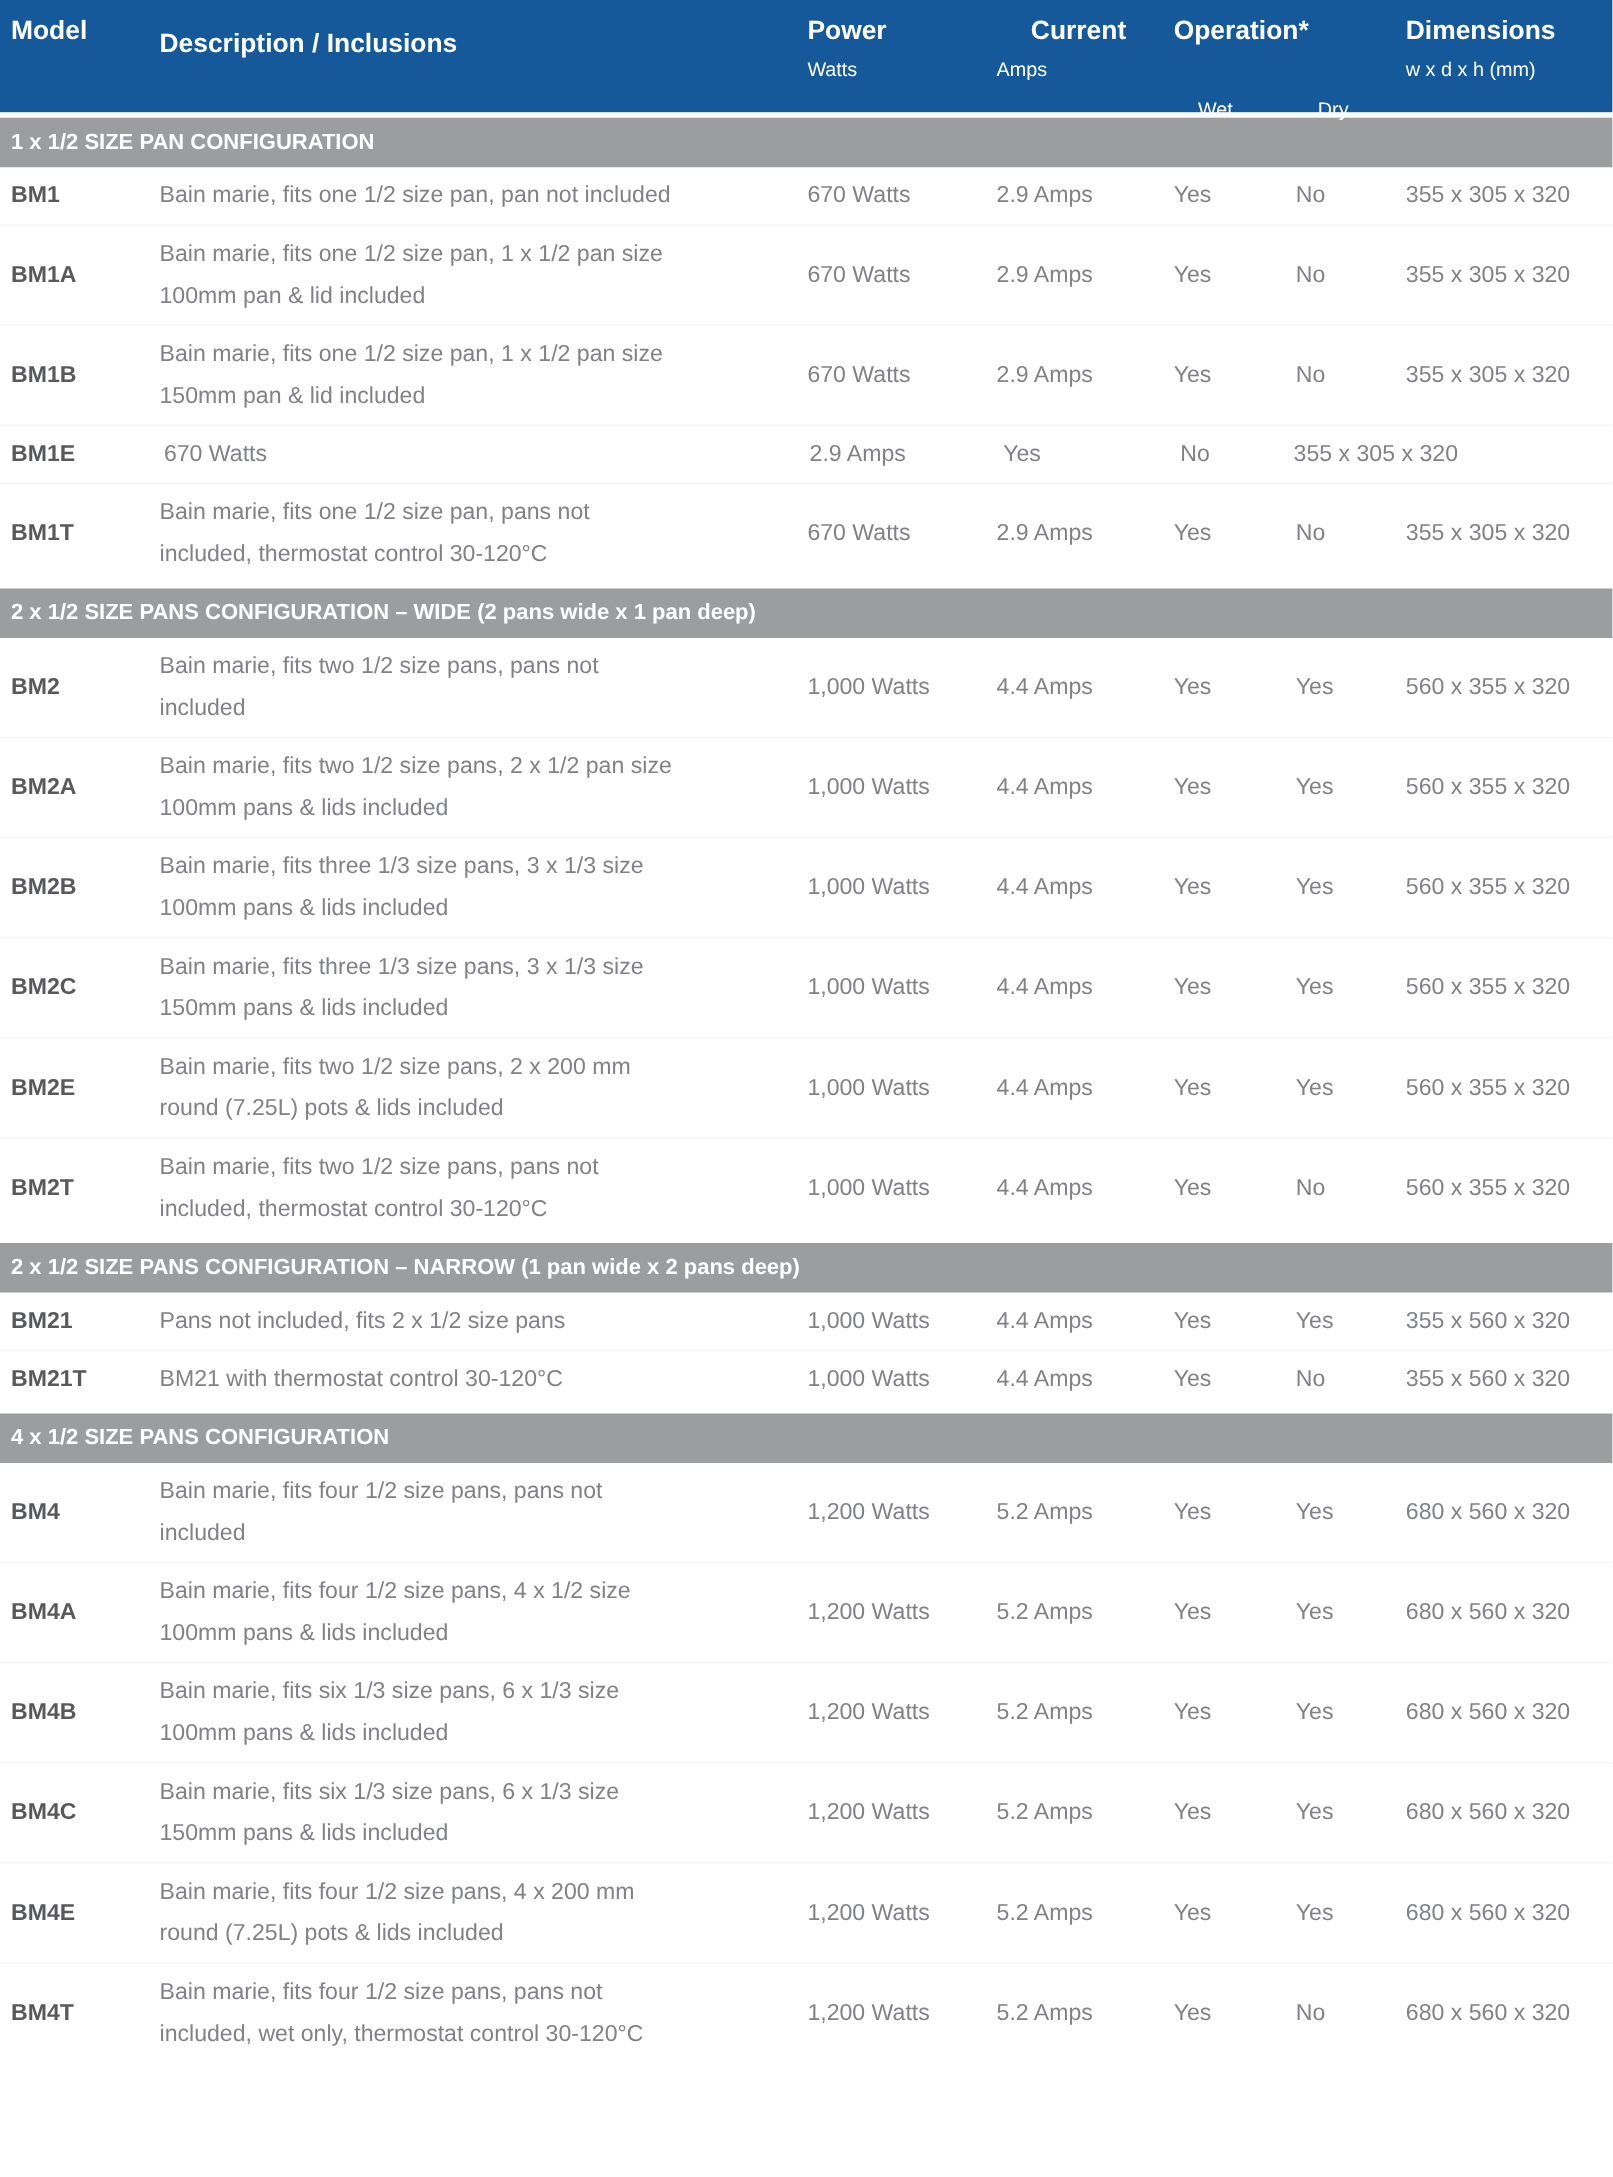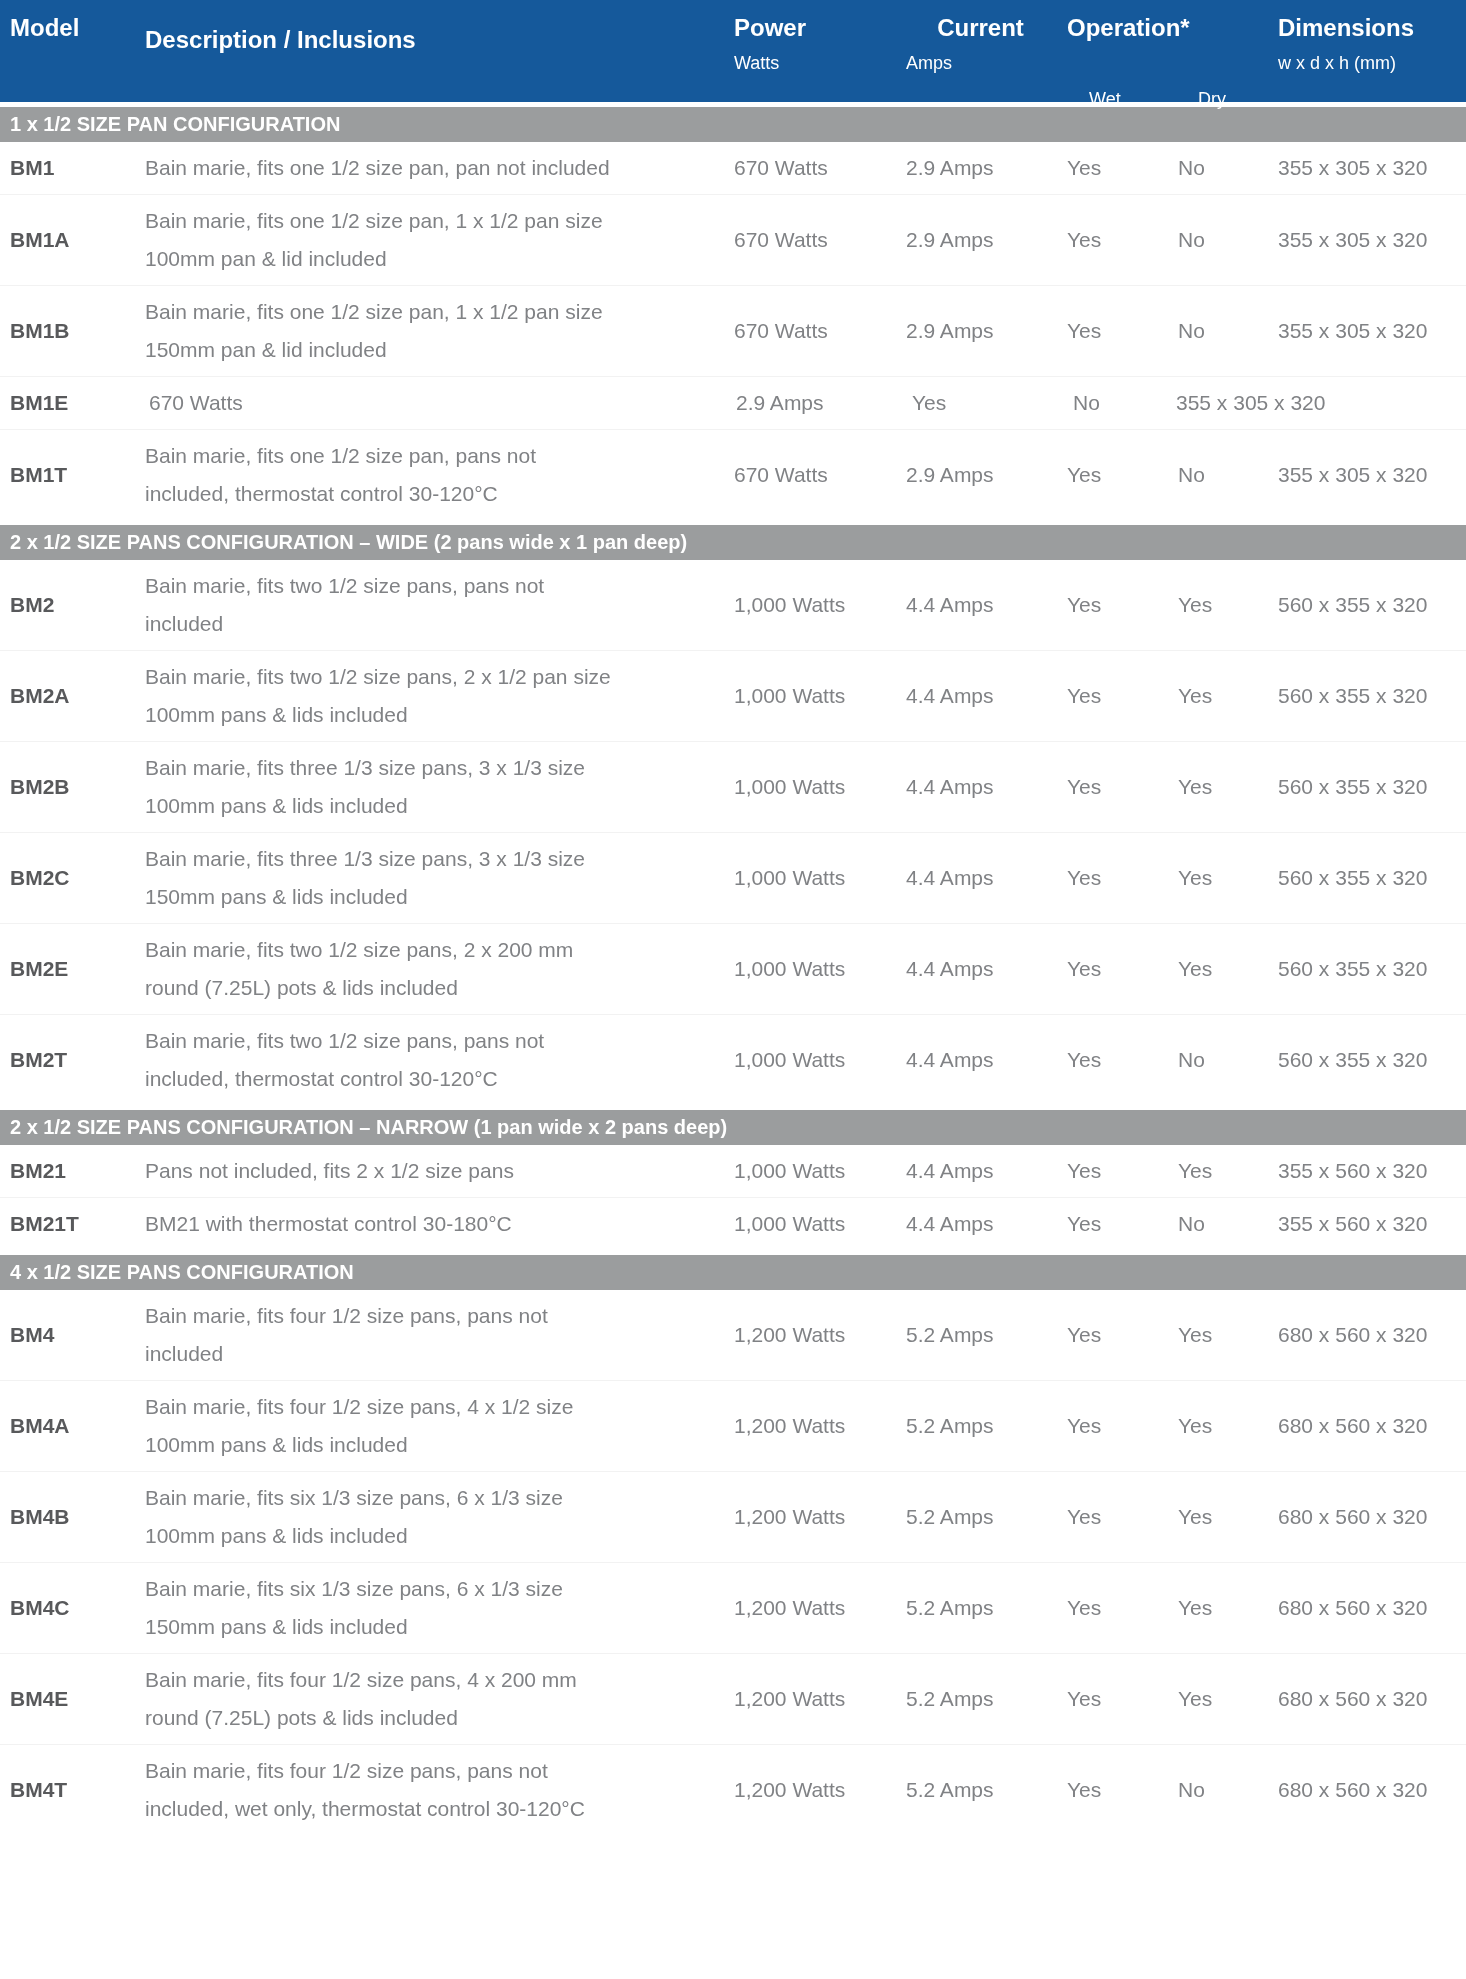--- a/index.html
+++ b/index.html
@@ -55,21 +55,21 @@
   .h-operation    { grid-column: 5 / 7; grid-row: 1; padding-left: 12px; }
   .h-dims         { grid-column: 7; grid-row: 1; padding-left: 16px; }
   .h-watts        { grid-column: 3; grid-row: 2; padding-left: 4px; }
   .h-amps         { grid-column: 4; grid-row: 2; padding-left: 6px; }
   .h-dims-unit    { grid-column: 7; grid-row: 2; padding-left: 16px; }
   .h-wet          { grid-column: 5; grid-row: 3; padding-left: 34px; }
   .h-dry          { grid-column: 6; grid-row: 3; padding-left: 38px; }
   
   .section-bar {
     margin-top: 5px;
-    height: 35px;
+    height: 45px;
     background: var(--section-bg);
     color: var(--section-text);
     font-size: 20px;
     font-weight: bold;
     display: flex;
     align-items: center;
     padding-left: 10px;
   }
   
   .row {
@@ -233,21 +233,21 @@
           <div class="cell c-model">BM21</div>
           <div class="cell c-description">Pans not included, fits 2 x 1/2 size pans</div>
           <div class="cell c-power">1,000 Watts</div>
           <div class="cell c-current">4.4 Amps</div>
           <div class="cell c-wet">Yes</div>
           <div class="cell c-dry">Yes</div>
           <div class="cell c-dimensions">355 x 560 x 320</div>
         </div>
         <div class="row grid-cols">
           <div class="cell c-model">BM21T</div>
-          <div class="cell c-description">BM21 with thermostat control 30-180°C</div>
+          <div class="cell c-description">BM21 with thermostat control 30-120°C</div>
           <div class="cell c-power">1,000 Watts</div>
           <div class="cell c-current">4.4 Amps</div>
           <div class="cell c-wet">Yes</div>
           <div class="cell c-dry">No</div>
           <div class="cell c-dimensions">355 x 560 x 320</div>
         </div>
       </section>
       <section>
         <div class="section-bar">4 x 1/2 SIZE PANS CONFIGURATION</div>
         <div class="row grid-cols">

